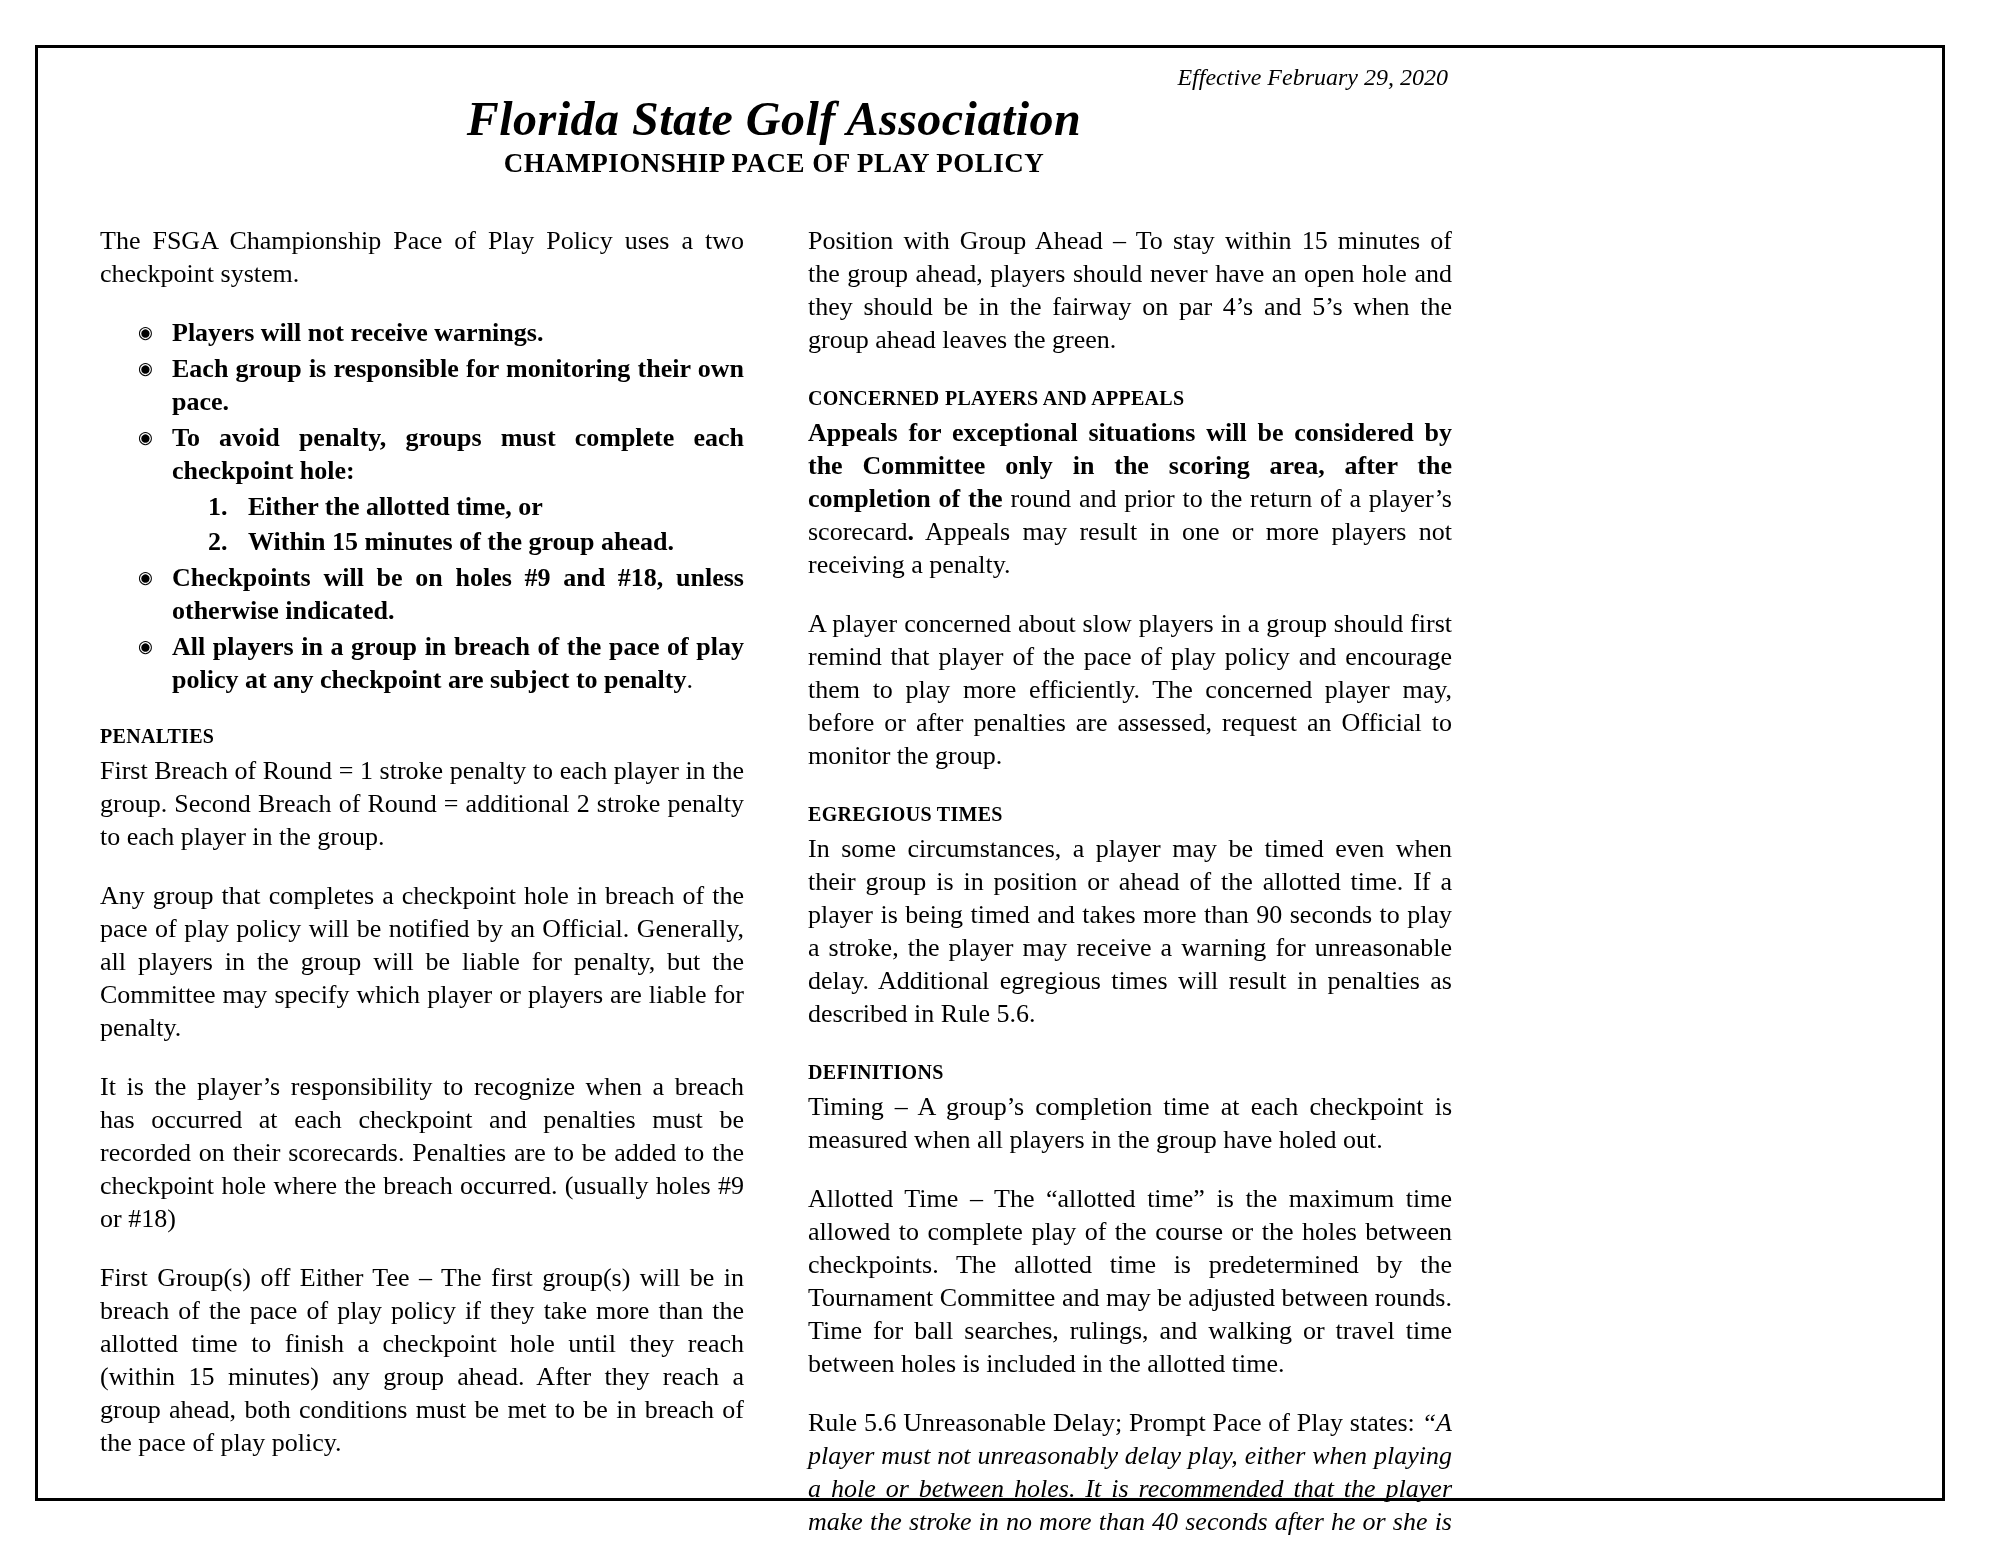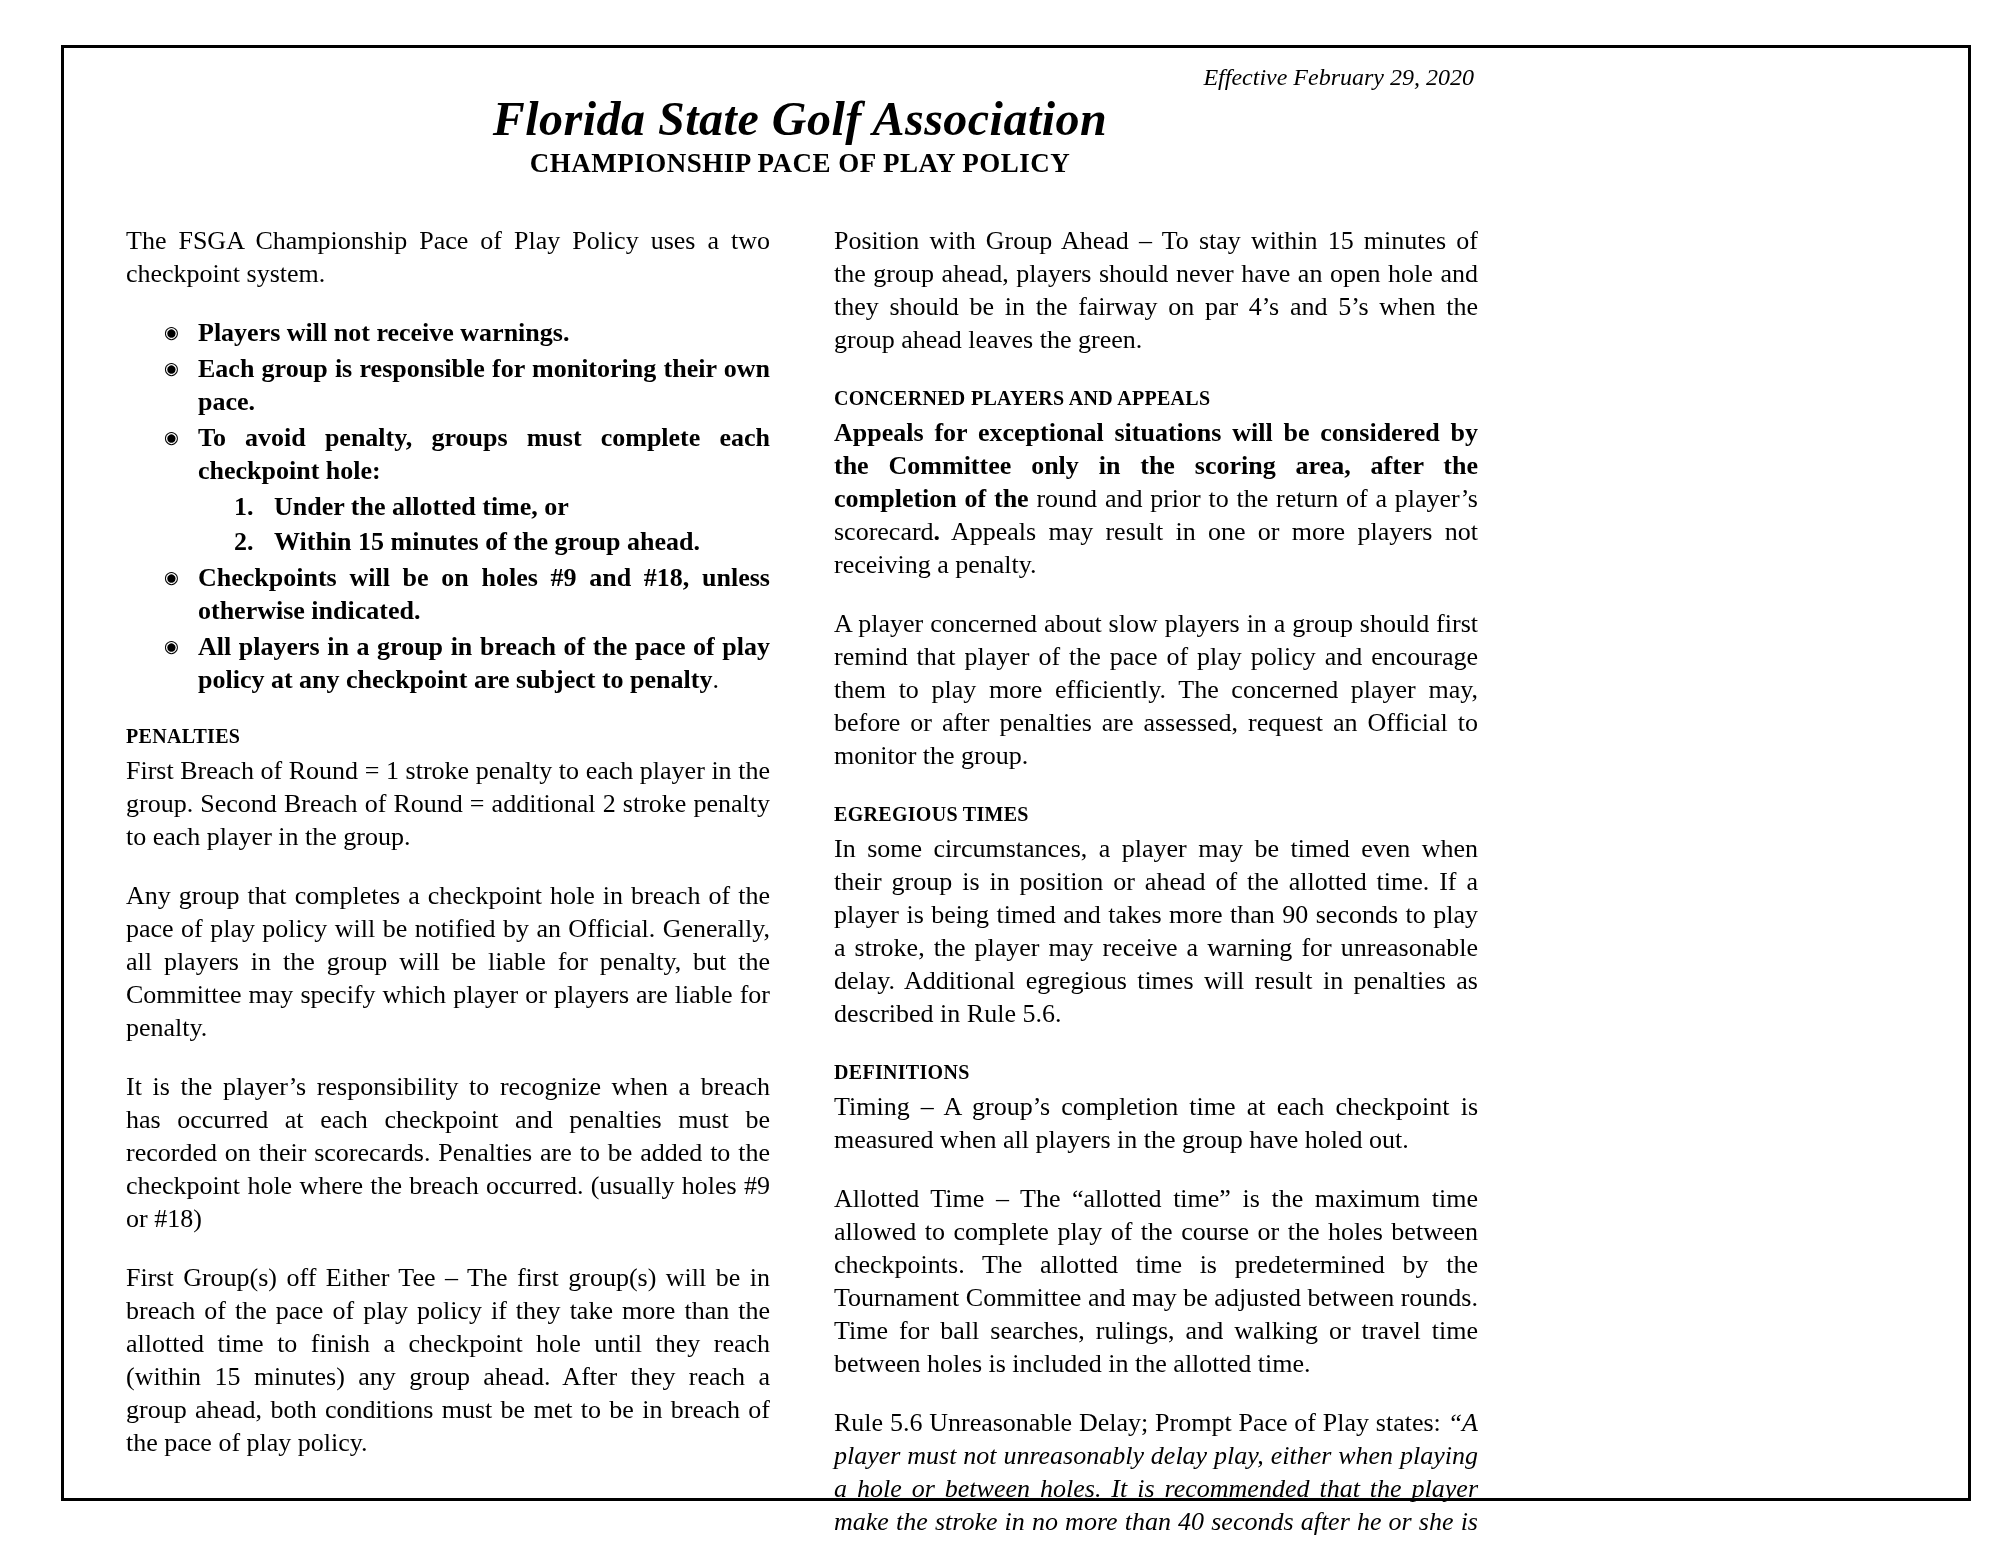--- a/index.html
+++ b/index.html
@@ -5,21 +5,21 @@
   * { margin: 0; padding: 0; box-sizing: border-box; }
   html, body { background: #ffffff; }
   body {
     width: 1999px; height: 1545px;
     position: relative;
     font-family: "Liberation Serif", "DejaVu Serif", serif;
     color: #000000;
   }
   .frame {
     position: absolute;
-    left: 61px; top: 45px;
+    left: 35px; top: 45px;
     width: 1910px; height: 1456px;
     border: 3px solid #000000;
     background: #ffffff;
   }
   .content {
     padding: 14px 494px 0 62px;
   }
   .effective {
     text-align: right;
     font-style: italic;
@@ -116,21 +116,21 @@
             <span class="btext b">Each group is responsible for monitoring their own pace.</span>
           </div>
 
           <div class="bullet-row">
             <span class="bullet">◉</span>
             <span class="btext b">To avoid penalty, groups must complete each checkpoint hole:</span>
           </div>
 
           <div class="sub-row">
             <span class="num b">1.</span>
-            <span class="subtext b">Under the allotted time, or</span>
+            <span class="subtext b">Either the allotted time, or</span>
           </div>
 
           <div class="sub-row">
             <span class="num b">2.</span>
             <span class="subtext b">Within 15 minutes of the group ahead.</span>
           </div>
 
           <div class="bullet-row">
             <span class="bullet">◉</span>
             <span class="btext b">Checkpoints will be on holes #9 and #18, unless otherwise indicated.</span>

